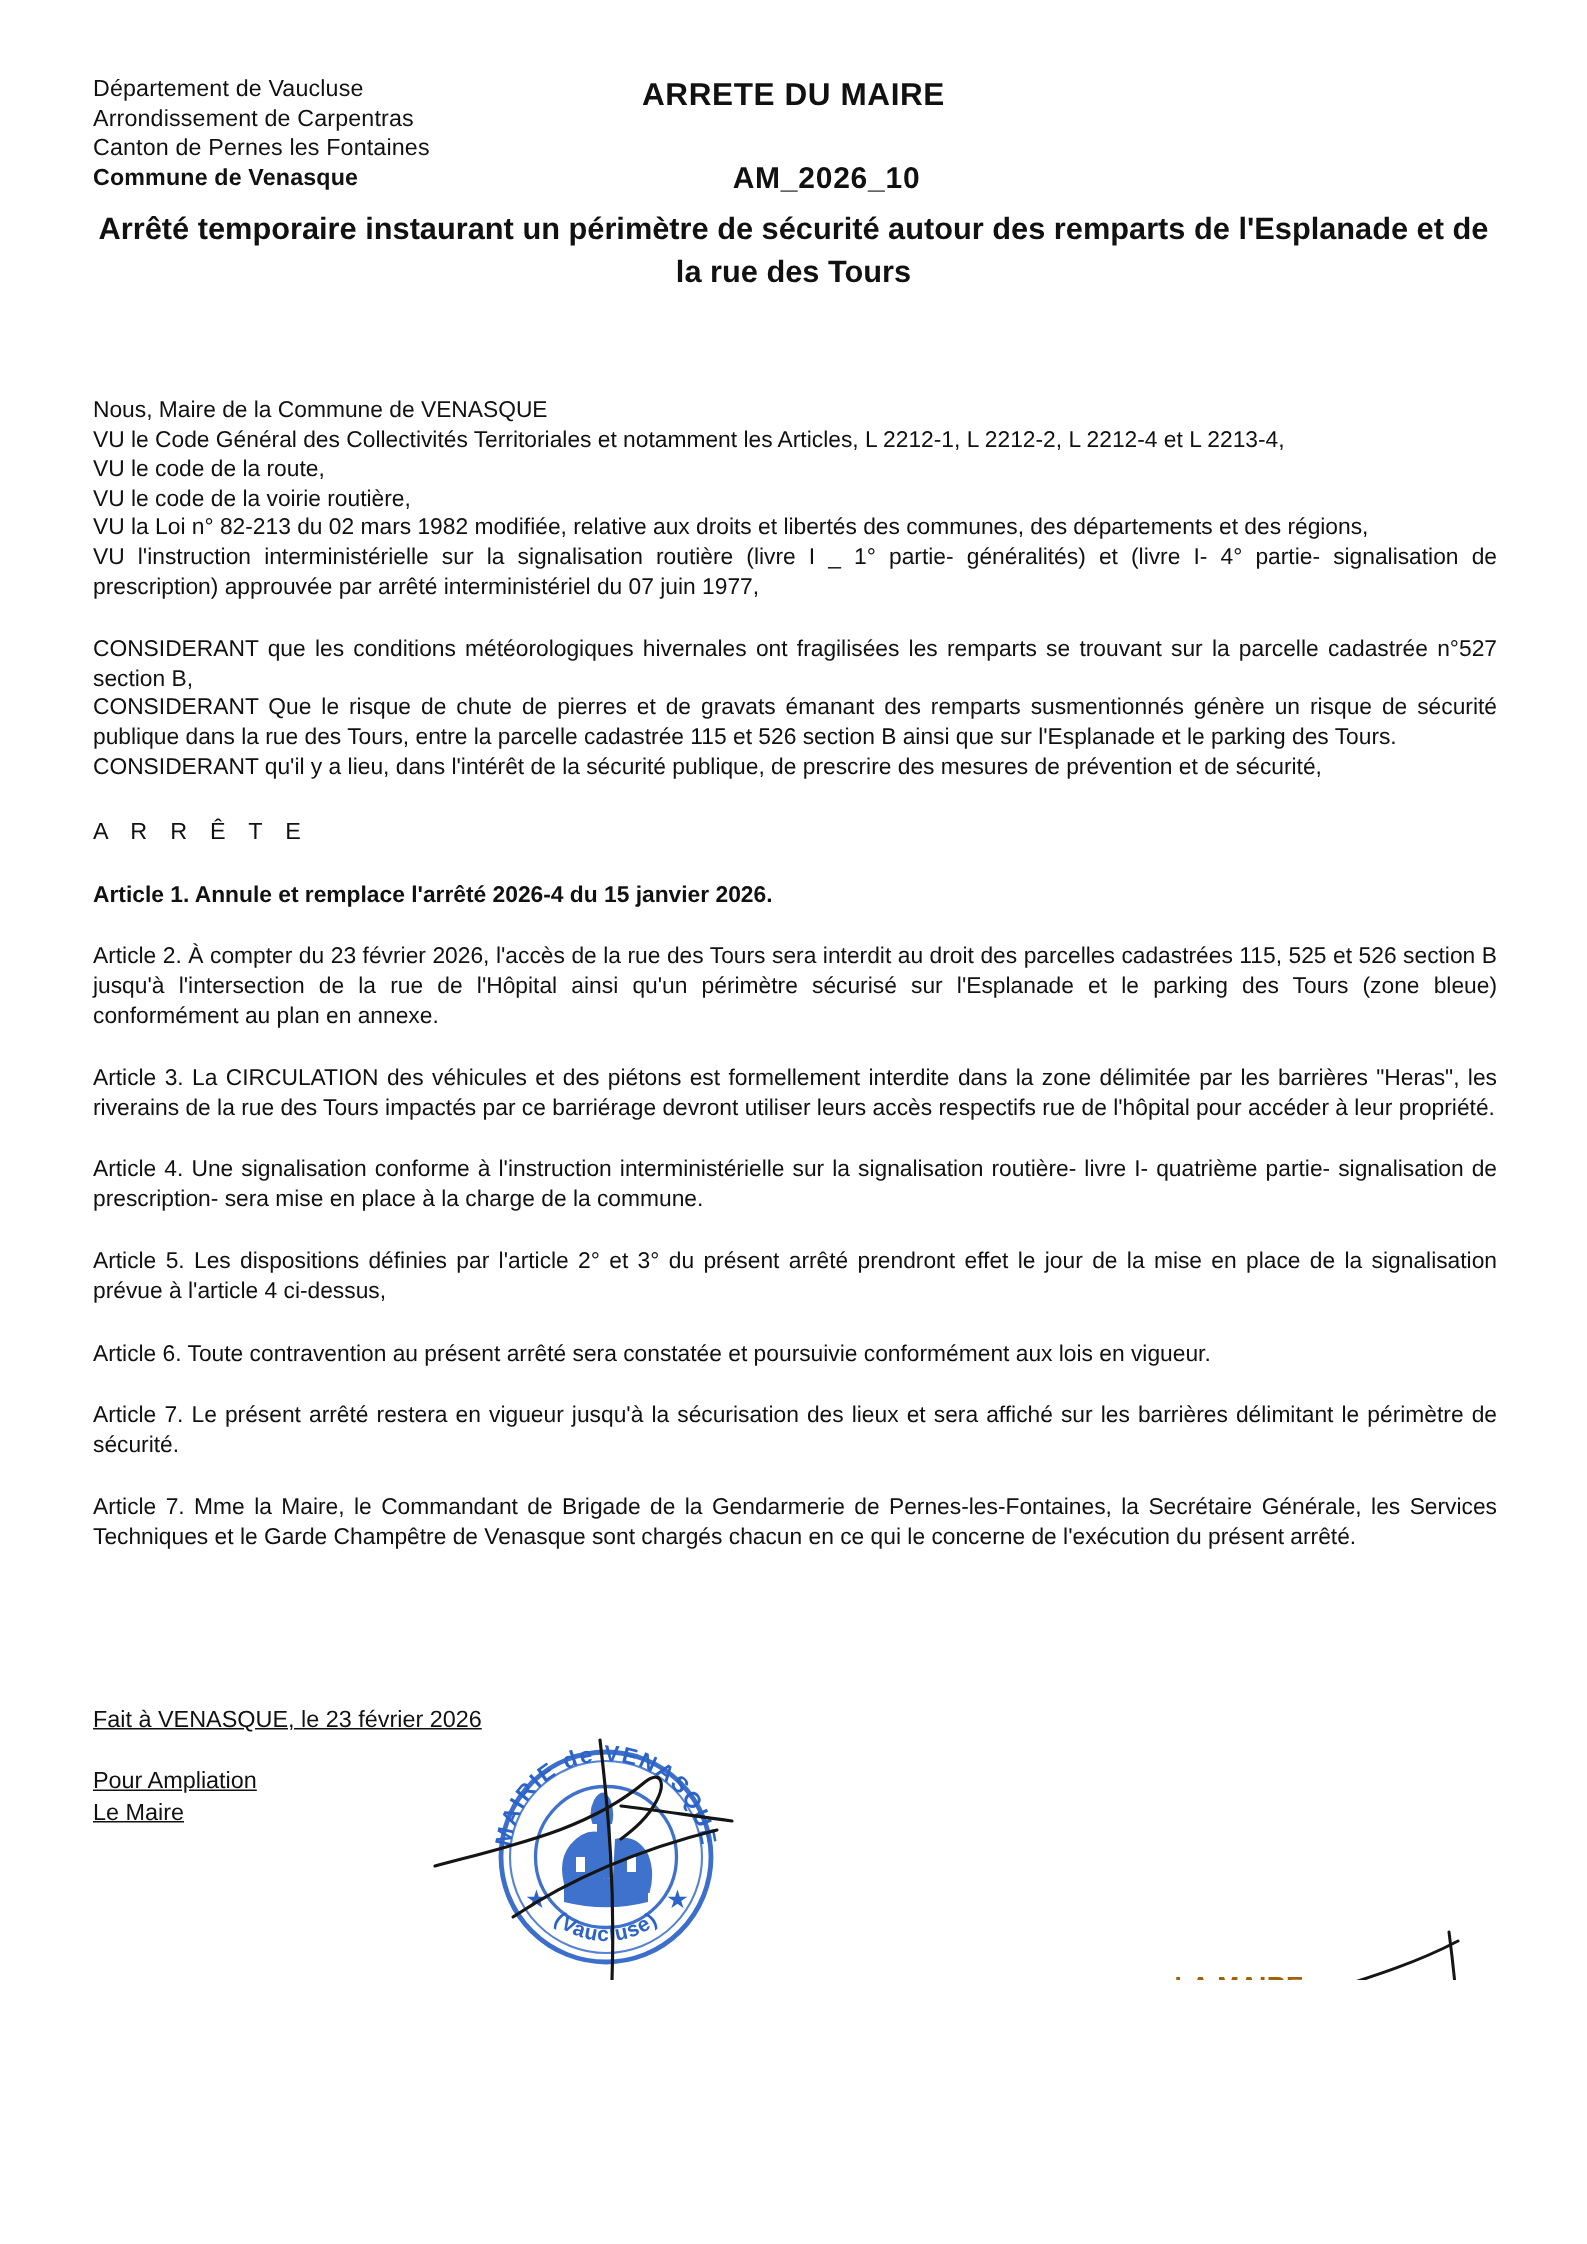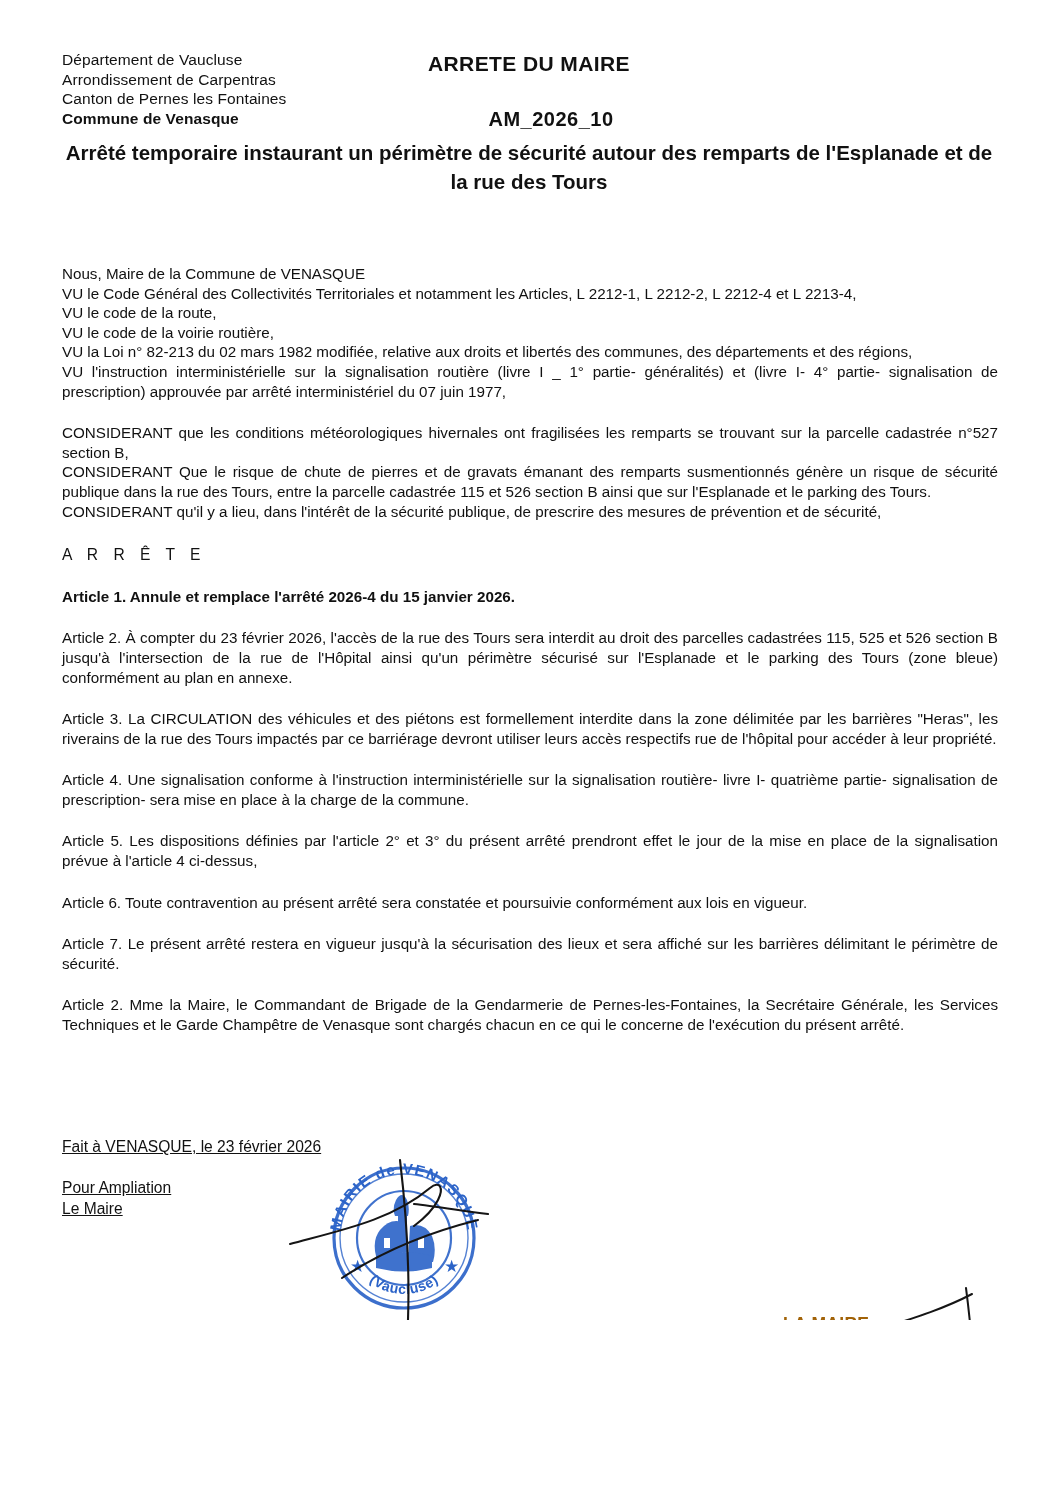--- a/index.html
+++ b/index.html
@@ -206,21 +206,21 @@
 
     <div class="para">Article 5. Les dispositions définies par l'article 2° et 3° du présent arrêté prendront effet le jour de la mise en place de la signalisation prévue à l'article 4 ci-dessus,</div>
     <div class="spacer-md"></div>
 
     <div class="para">Article 6. Toute contravention au présent arrêté sera constatée et poursuivie conformément aux lois en vigueur.</div>
     <div class="spacer-md"></div>
 
     <div class="para">Article 7. Le présent arrêté restera en vigueur jusqu'à la sécurisation des lieux et sera affiché sur les barrières délimitant le périmètre de sécurité.</div>
     <div class="spacer-md"></div>
 
-    <div class="para">Article 2. Mme la Maire, le Commandant de Brigade de la Gendarmerie de Pernes-les-Fontaines, la Secrétaire Générale, les Services Techniques et le Garde Champêtre de Venasque sont chargés chacun en ce qui le concerne de l'exécution du présent arrêté.</div>
+    <div class="para">Article 7. Mme la Maire, le Commandant de Brigade de la Gendarmerie de Pernes-les-Fontaines, la Secrétaire Générale, les Services Techniques et le Garde Champêtre de Venasque sont chargés chacun en ce qui le concerne de l'exécution du présent arrêté.</div>
   </div>
 
   <div class="sig-area">
     <div class="sig-line">Fait à VENASQUE, le 23 février 2026</div>
     <div class="sig-gap-a"></div>
     <div class="sig-line">Pour Ampliation</div>
     <div class="sig-line">Le Maire</div>
     <div class="sig-gap-b"></div>
     <div class="sig-line">D.PLANCHER</div>
   </div>

